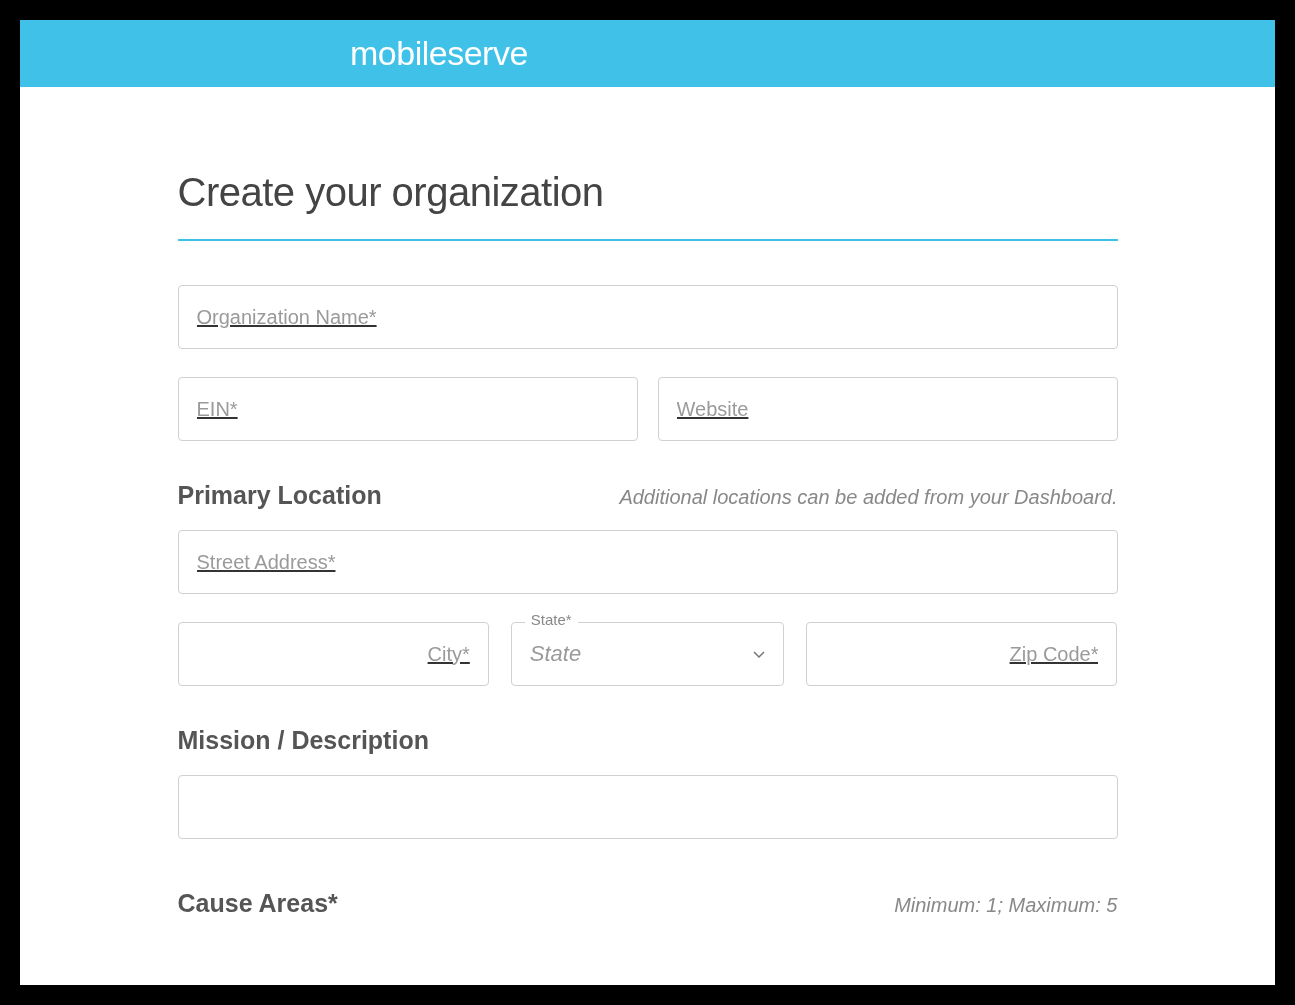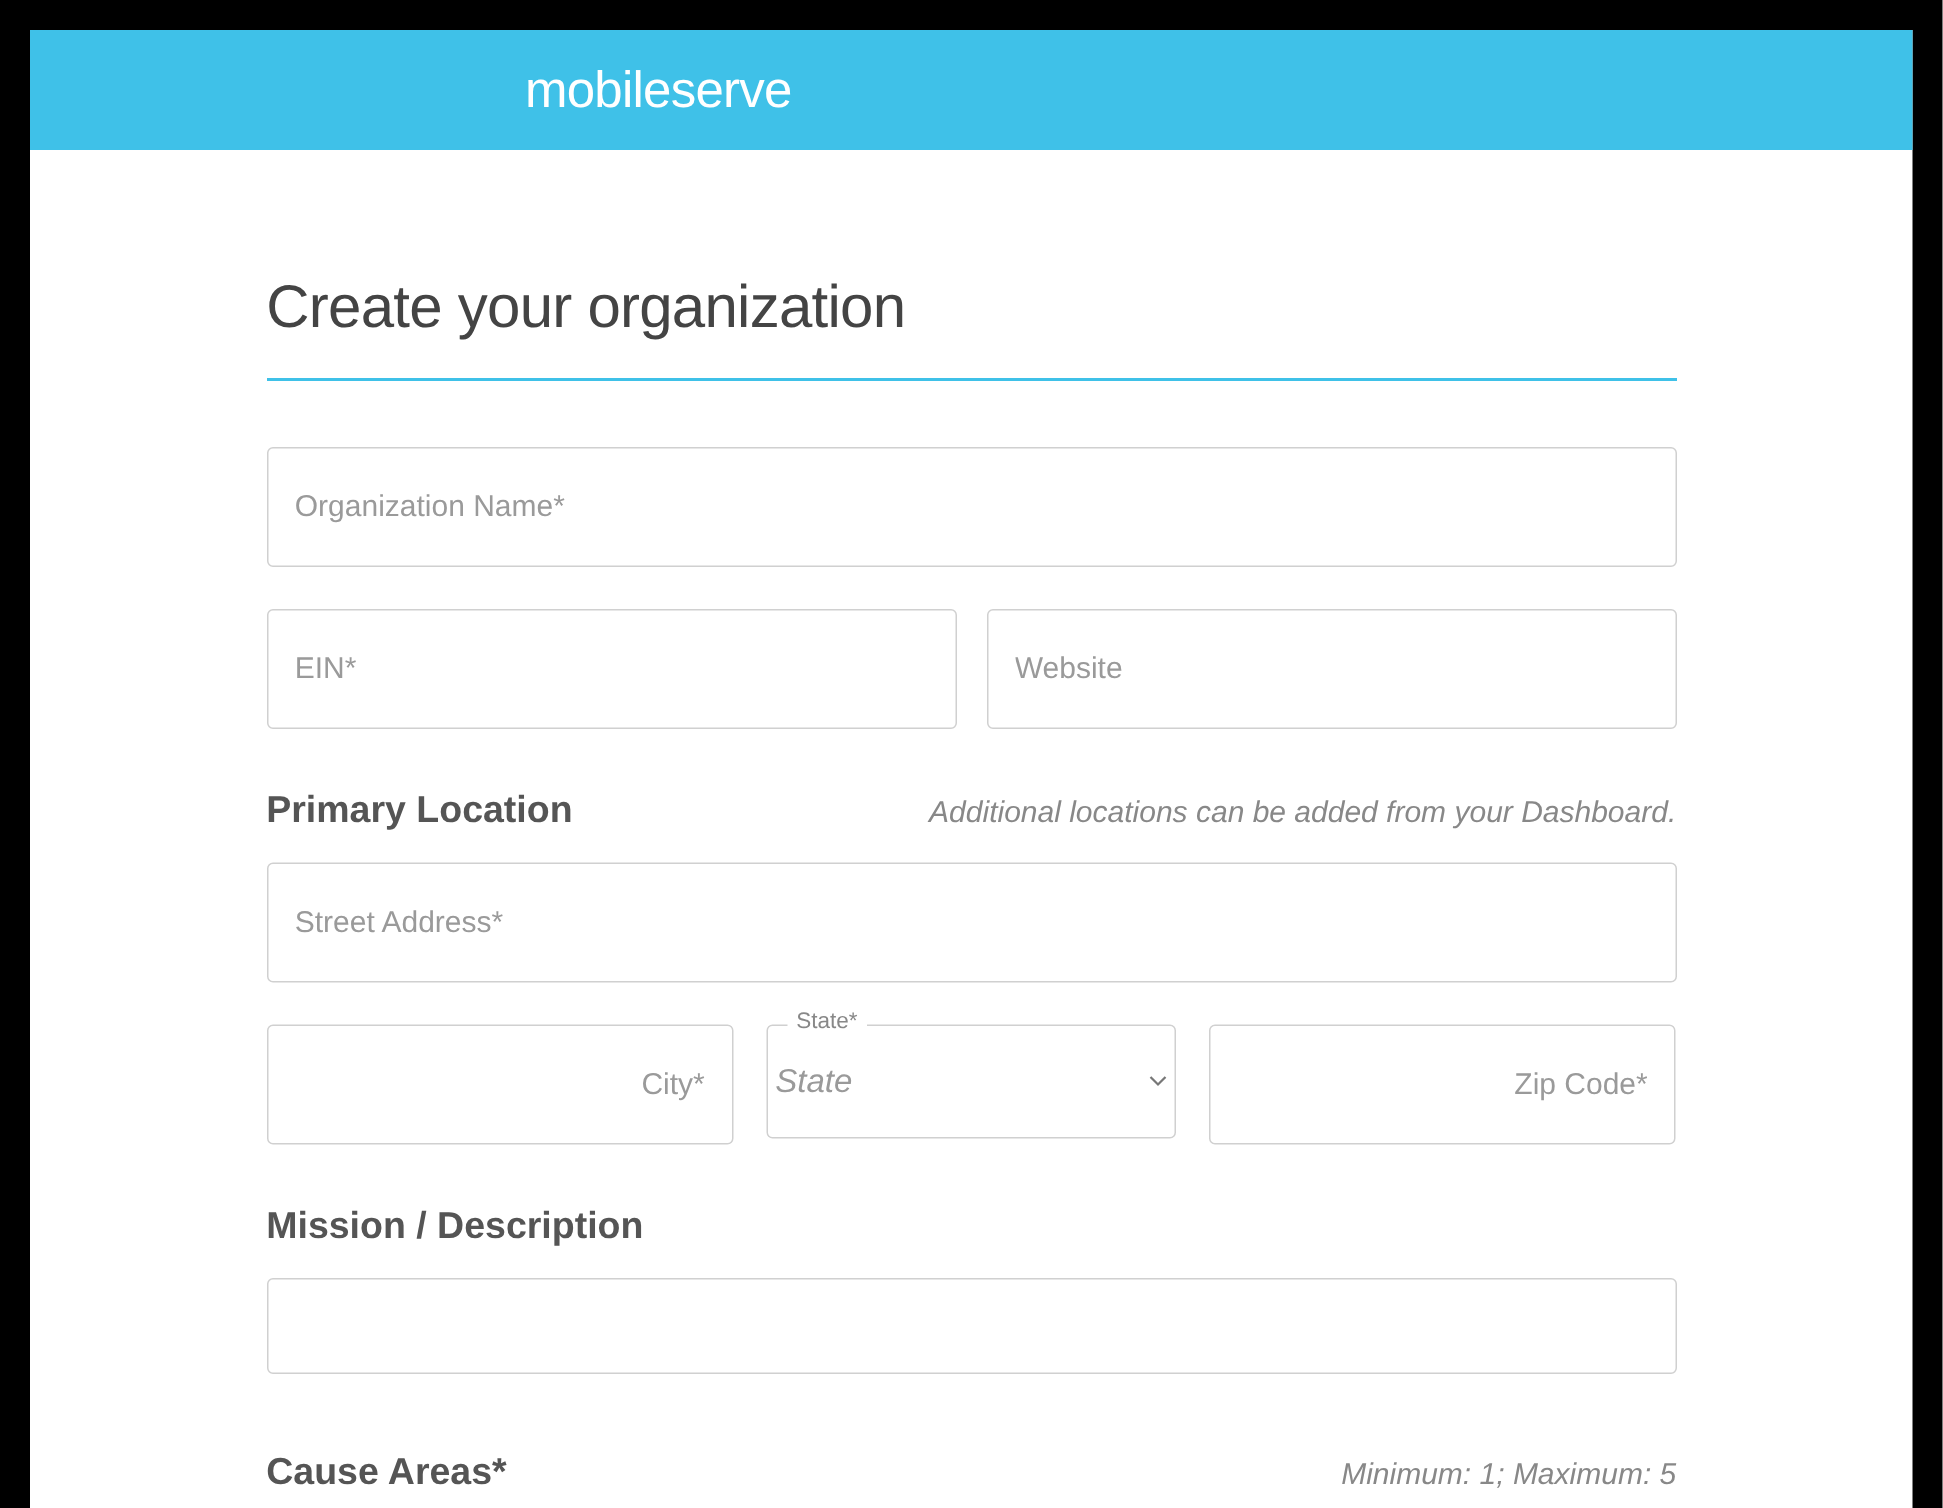--- a/index.html
+++ b/index.html
@@ -1,35 +1,35 @@
 <!DOCTYPE html>
 <html><head>
   <meta charset="utf-8">
   <style>
     * { box-sizing: border-box; margin: 0; padding: 0; }
     body { background: #000; font-family: -apple-system, BlinkMacSystemFont, 'Segoe UI', Helvetica, Arial, sans-serif; padding: 20px; }
     .page-wrapper { background: #fff; width: 100%; max-width: 1255px; margin: 0 auto; min-height: 965px; }
-    .header-bar { background: #3fc1e8; height: 80px; display: flex; align-items: center; padding-left: 330px; }
+    .header-bar { background: #3fc1e8; height: 67px; display: flex; align-items: center; padding-left: 330px; }
     .logo { color: #fff; font-size: 34px; font-weight: 300; letter-spacing: -0.5px; }
     .content { padding: 80px 80px 40px 80px; max-width: 1100px; margin: 3px auto; }
     .page-title { font-size: 40px; font-weight: 400; color: #444; letter-spacing: -0.5px; margin-bottom: 24px; }
     .title-rule { border: none; border-top: 2px solid #3fc1e8; margin-bottom: 44px; }
-    .form-input { width: 100%; height: 80px; border: 1px solid #d0d0d0; border-radius: 4px; padding: 0 18px; font-size: 20px; color: #333; background: #fff; }
+    .form-input { width: 100%; height: 64px; border: 1px solid #d0d0d0; border-radius: 4px; padding: 0 18px; font-size: 20px; color: #333; background: #fff; text-decoration: underline; }
     .form-input::placeholder { color: #9a9a9a; font-weight: 400; }
     .full-row { margin-bottom: 28px; }
     .two-col { display: flex; gap: 20px; margin-bottom: 40px; }
     .two-col .form-input { flex: 1; }
     .section-row { display: flex; justify-content: space-between; align-items: baseline; margin-bottom: 20px; }
     .section-label { font-size: 25px; color: #555; font-weight: 700; }
     .section-hint { font-size: 20px; color: #888; font-style: italic; }
     .three-col { display: flex; gap: 22px; margin-bottom: 40px; }
     .three-col > * { flex: 1; text-align: right; }
     .select-wrap { position: relative; flex: 1; }
     .select-legend { position: absolute; top: -11px; left: 14px; background: #fff; padding: 0 6px; font-size: 15px; color: #888; z-index: 2; }
-    .select-box { width: 100%; height: 76px; border: 1px solid #d0d0d0; border-radius: 4px; padding: 0 5px; display: flex; align-items: center; justify-content: space-between; cursor: pointer; background: #fff; }
+    .select-box { width: 100%; height: 64px; border: 1px solid #d0d0d0; border-radius: 4px; padding: 0 18px; display: flex; align-items: center; justify-content: space-between; cursor: pointer; background: #fff; }
     .select-value { font-size: 22px; color: #9a9a9a; font-style: italic; }
     .select-arrow { color: #777; }
     .textarea-block { margin-bottom: 46px; }
     .textarea { width: 100%; height: 64px; border: 1px solid #d0d0d0; border-radius: 4px; padding: 18px; font-size: 20px; color: #333; resize: none; font-family: inherit; }
   </style>
 </head>
 <body>
 
 <div class="page-wrapper">
   <div class="header-bar">

